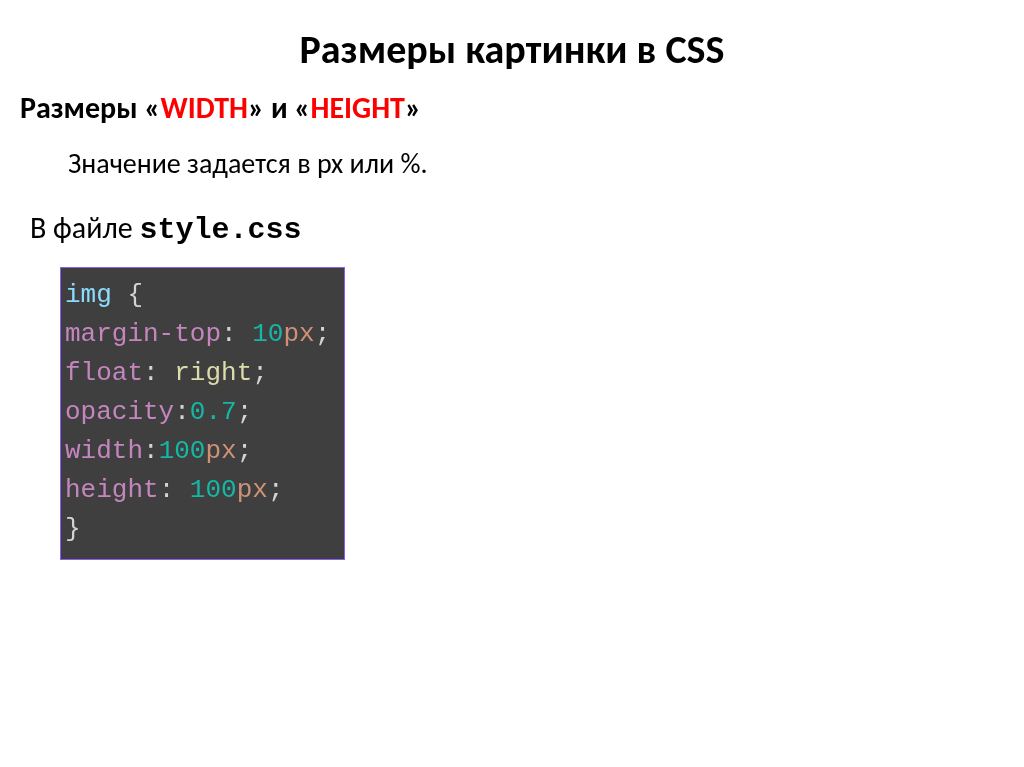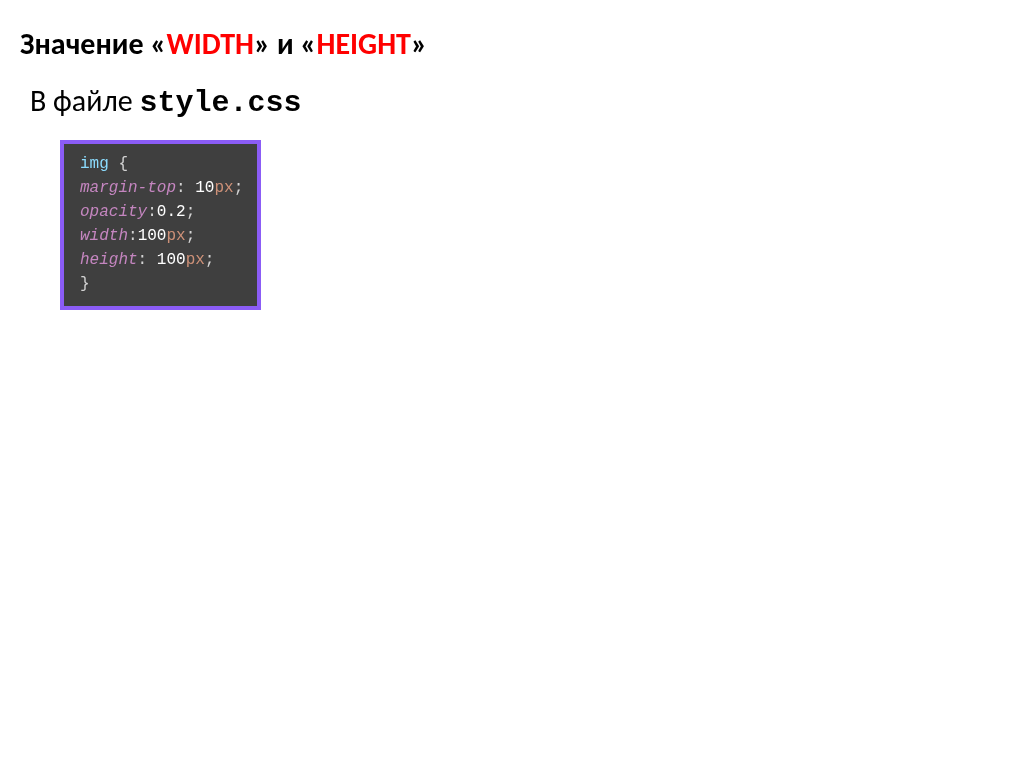--- a/index.html
+++ b/index.html
@@ -40,51 +40,54 @@
   .mono-blue {
     font-family: Consolas, "Courier New", monospace;
     color: #000000;
     font-weight: 700;
   }
   .code-box {
     display: inline-block;
     background: #3f3f3f;
     color: #e0e0e0;
     font-family: Consolas, "Courier New", monospace;
-    font-size: 16px;
+    font-size: 26px;
     line-height: 1.5;
-    padding: 8px 14px 10px 16px;
+    padding: 8px 14px 10px 4px;
     margin-left: 40px;
-    border: 4px solid #8b5cf6;
+    border: 1px solid #8b5cf6;
   }
   .code-line { white-space: pre; }
   .sel  { color: #8cdcfe; }     
-  .prop { color: #c586c0; font-style: italic; } 
-  .num  { color: #ffffff; }     
+  .prop { color: #c586c0; } 
+  .num  { color: #14b8a6; }     
   .unit { color: #ce9178; }     
   .kw   { color: #dcdcaa; }     
   .pun  { color: #d4d4d4; }     
 </style>
 </head>
 <body>
 
 <div class="slide">
 
+  <div class="title">Размеры картинки в CSS</div>
 
   <div class="subtitle">
-    <span>Значение «</span><span class="red">WIDTH</span><span>» и «</span><span class="red">HEIGHT</span><span>»</span>
+    <span>Размеры «</span><span class="red">WIDTH</span><span>» и «</span><span class="red">HEIGHT</span><span>»</span>
   </div>
 
+  <div class="desc">Значение задается в px или %.</div>
 
   <div class="fileline">
     <span>В файле </span><span class="mono-blue">style.css</span>
   </div>
 
   <div class="code-box">
     <div class="code-line"><span class="sel">img</span><span class="pun"> {</span></div>
     <div class="code-line"><span class="prop">margin-top</span><span class="pun">: </span><span class="num">10</span><span class="unit">px</span><span class="pun">;</span></div>
-    <div class="code-line"><span class="prop">opacity</span><span class="pun">:</span><span class="num">0.2</span><span class="pun">;</span></div>
+    <div class="code-line"><span class="prop">float</span><span class="pun">: </span><span class="kw">right</span><span class="pun">;</span></div>
+    <div class="code-line"><span class="prop">opacity</span><span class="pun">:</span><span class="num">0.7</span><span class="pun">;</span></div>
     <div class="code-line"><span class="prop">width</span><span class="pun">:</span><span class="num">100</span><span class="unit">px</span><span class="pun">;</span></div>
     <div class="code-line"><span class="prop">height</span><span class="pun">: </span><span class="num">100</span><span class="unit">px</span><span class="pun">;</span></div>
     <div class="code-line"><span class="pun">}</span></div>
   </div>
 
 </div>
 
 </body></html>

